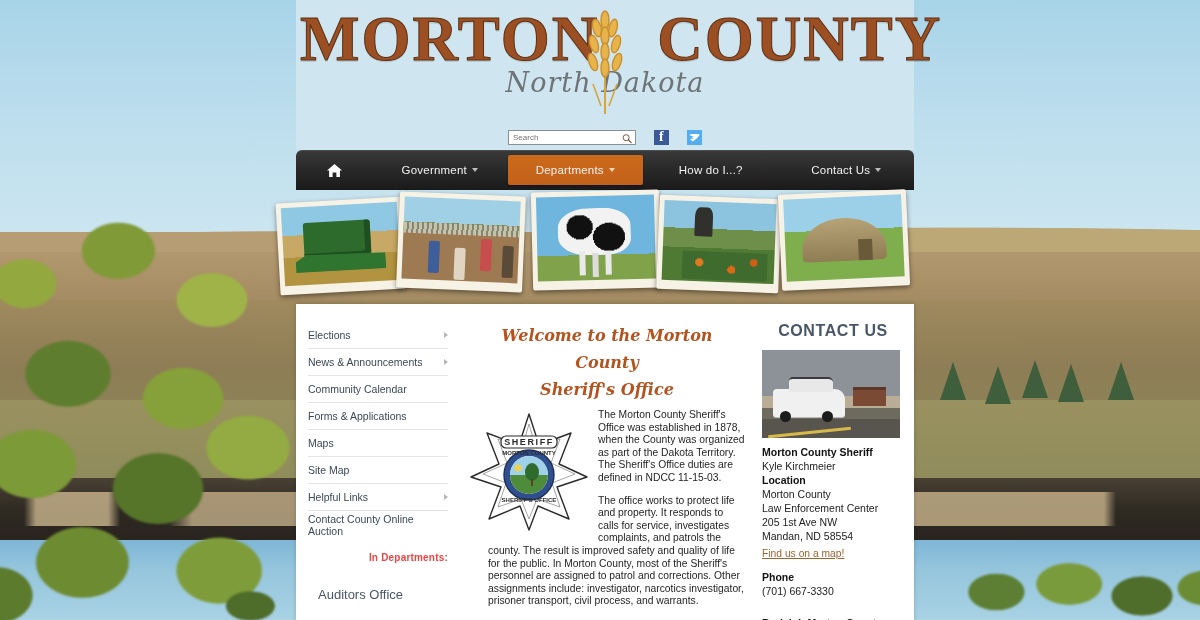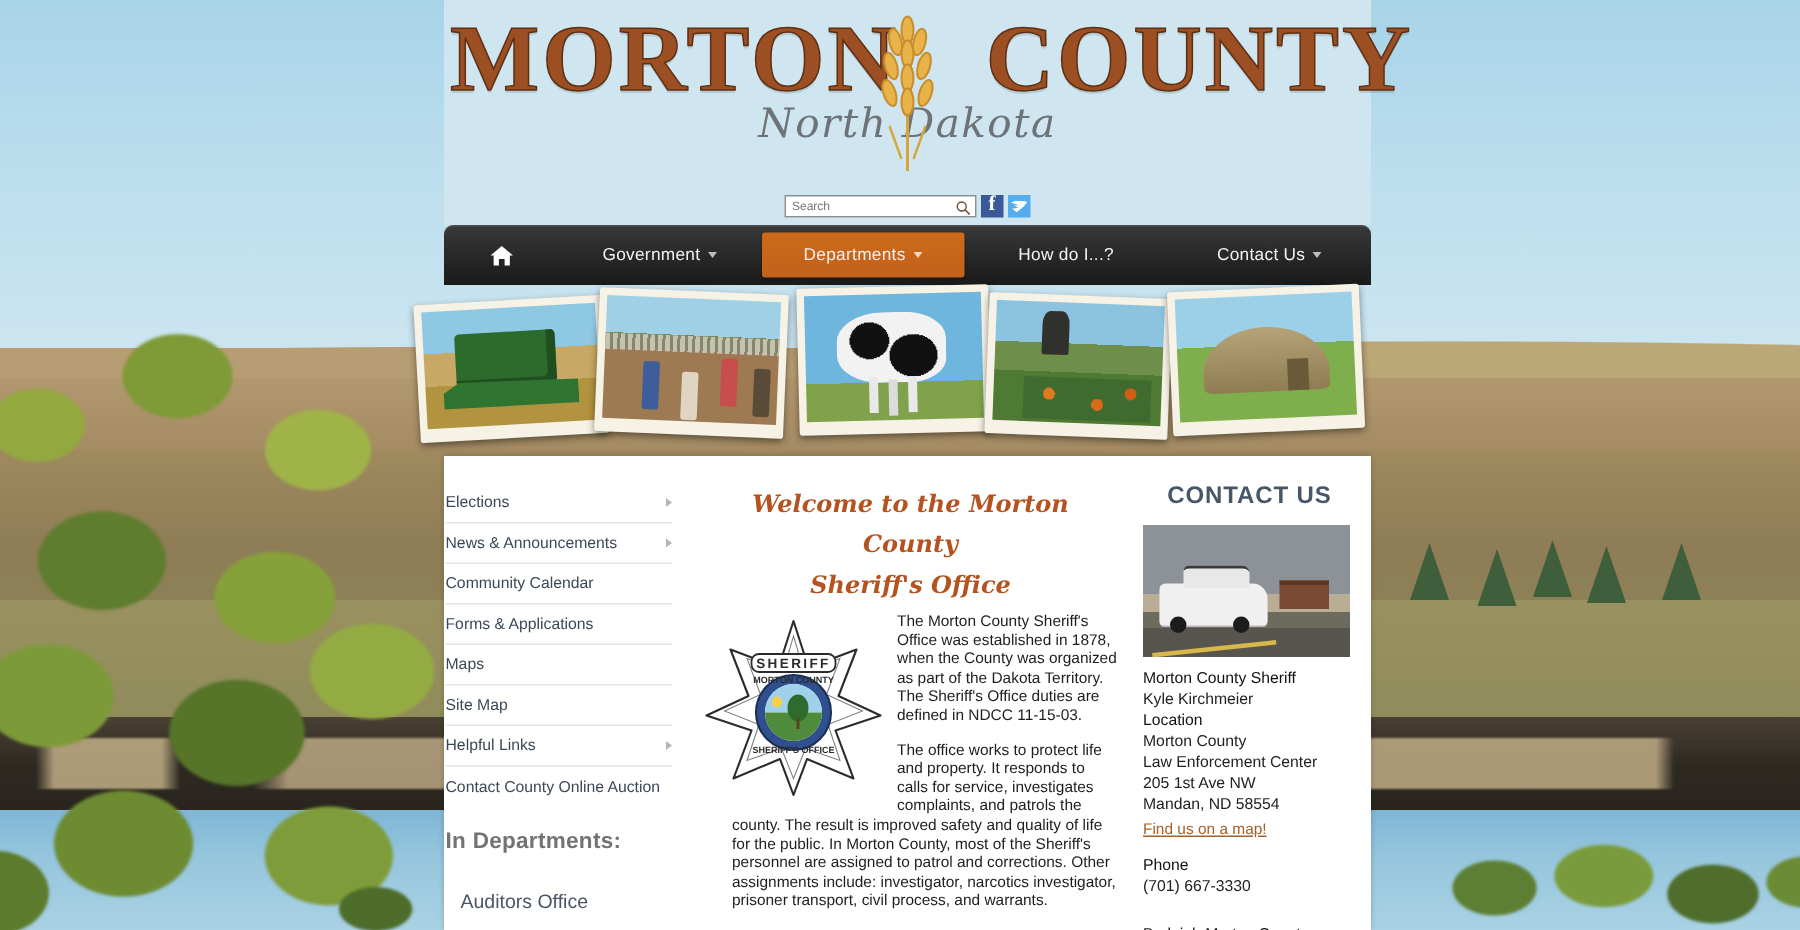--- a/index.html
+++ b/index.html
@@ -156,21 +156,21 @@
     position: absolute;
     left: 50%; top: 2px;
     transform: translateX(-50%);
     width: 52px; height: 104px;
   }
 
   
   .search-row {
     position: absolute; left: 300px; top: 128px;
     width: 610px; height: 18px;
-    display: flex; justify-content: center; align-items: center; gap: 3px;
+    display: flex; justify-content: center; align-items: center; gap: 18px;
   }
   .search-box {
     position: relative;
     width: 128px; height: 15px;
     background: #fff;
     border: 1px solid #8a9097;
     display: flex; align-items: center;
   }
   .search-box input {
     border: 0; outline: 0;
@@ -356,41 +356,41 @@
   }
   .cols {
     display: flex;
     width: 100%; height: 100%;
     padding: 18px 0 0 0;
   }
 
   
   .sidebar {
     width: 162px;
-    padding: 0 10px 0 1px;
+    padding: 0 10px 0 12px;
     flex-shrink: 0;
   }
   .side-item {
     display: flex; align-items: center; justify-content: space-between;
     height: 27px;
     border-bottom: 1px solid #e4e4e4;
     color: #3b4856;
     font-size: 10.5px;
     cursor: pointer;
   }
   .side-item .arrow {
     width: 0; height: 0;
     border-top: 3px solid transparent;
     border-bottom: 3px solid transparent;
     border-left: 4px solid #b6b6b6;
   }
   .in-dep-title {
-    text-align: left;
-    color: #737373;
-    font-size: 15px;
+    text-align: right;
+    color: #ef4444;
+    font-size: 10px;
     font-weight: 700;
     margin: 14px 0 6px 0;
     letter-spacing: .2px;
   }
   .dep-link {
     color: #4a5666;
     font-size: 13px;
     line-height: 15px;
     padding-left: 10px;
     cursor: pointer;
@@ -475,21 +475,21 @@
     background: #7a4a34;
     border-top: 3px solid #5d3626;
   }
   .cruiser .stripe {
     position: absolute; left: 4%; bottom: 5%;
     width: 60%; height: 3px;
     background: #d6b94a;
     transform: rotate(-6deg);
   }
   .c-strong {
-    font-size: 10.5px; font-weight: 400; color: #111; line-height: 14px;
+    font-size: 10.5px; font-weight: 700; color: #111; line-height: 14px;
   }
   .c-text {
     font-size: 10.5px; color: #222; line-height: 14px;
   }
   .c-link {
     font-size: 10.3px; color: #a3622d; text-decoration: underline;
     cursor: pointer; display: inline-block;
   }
   .c-gap { height: 9px; }
 </style>

